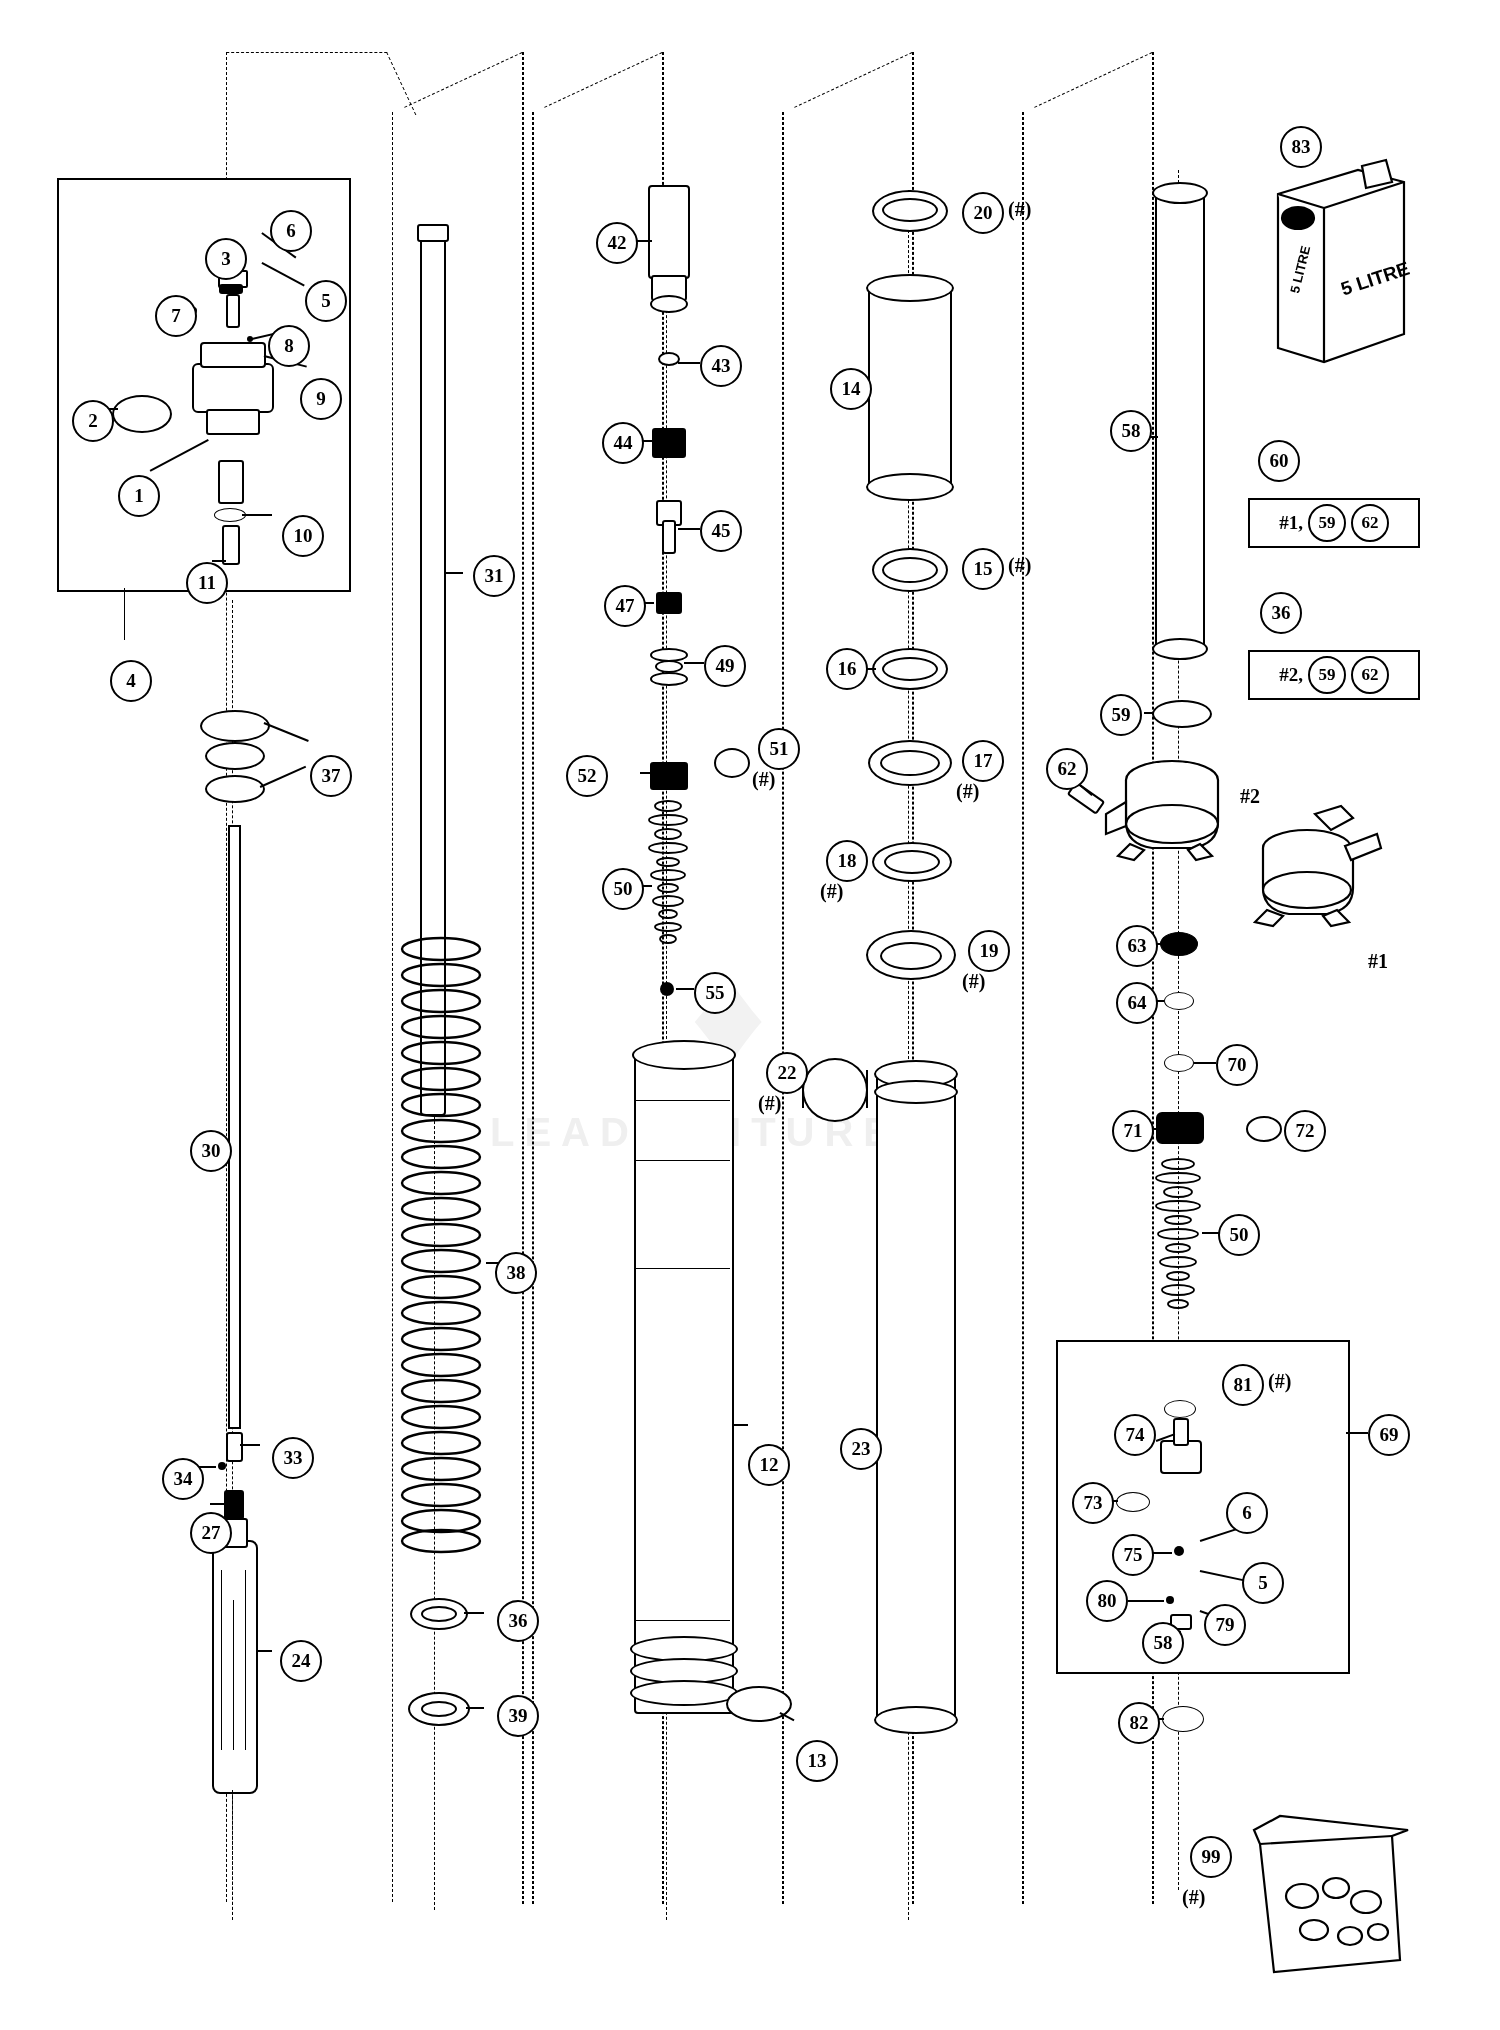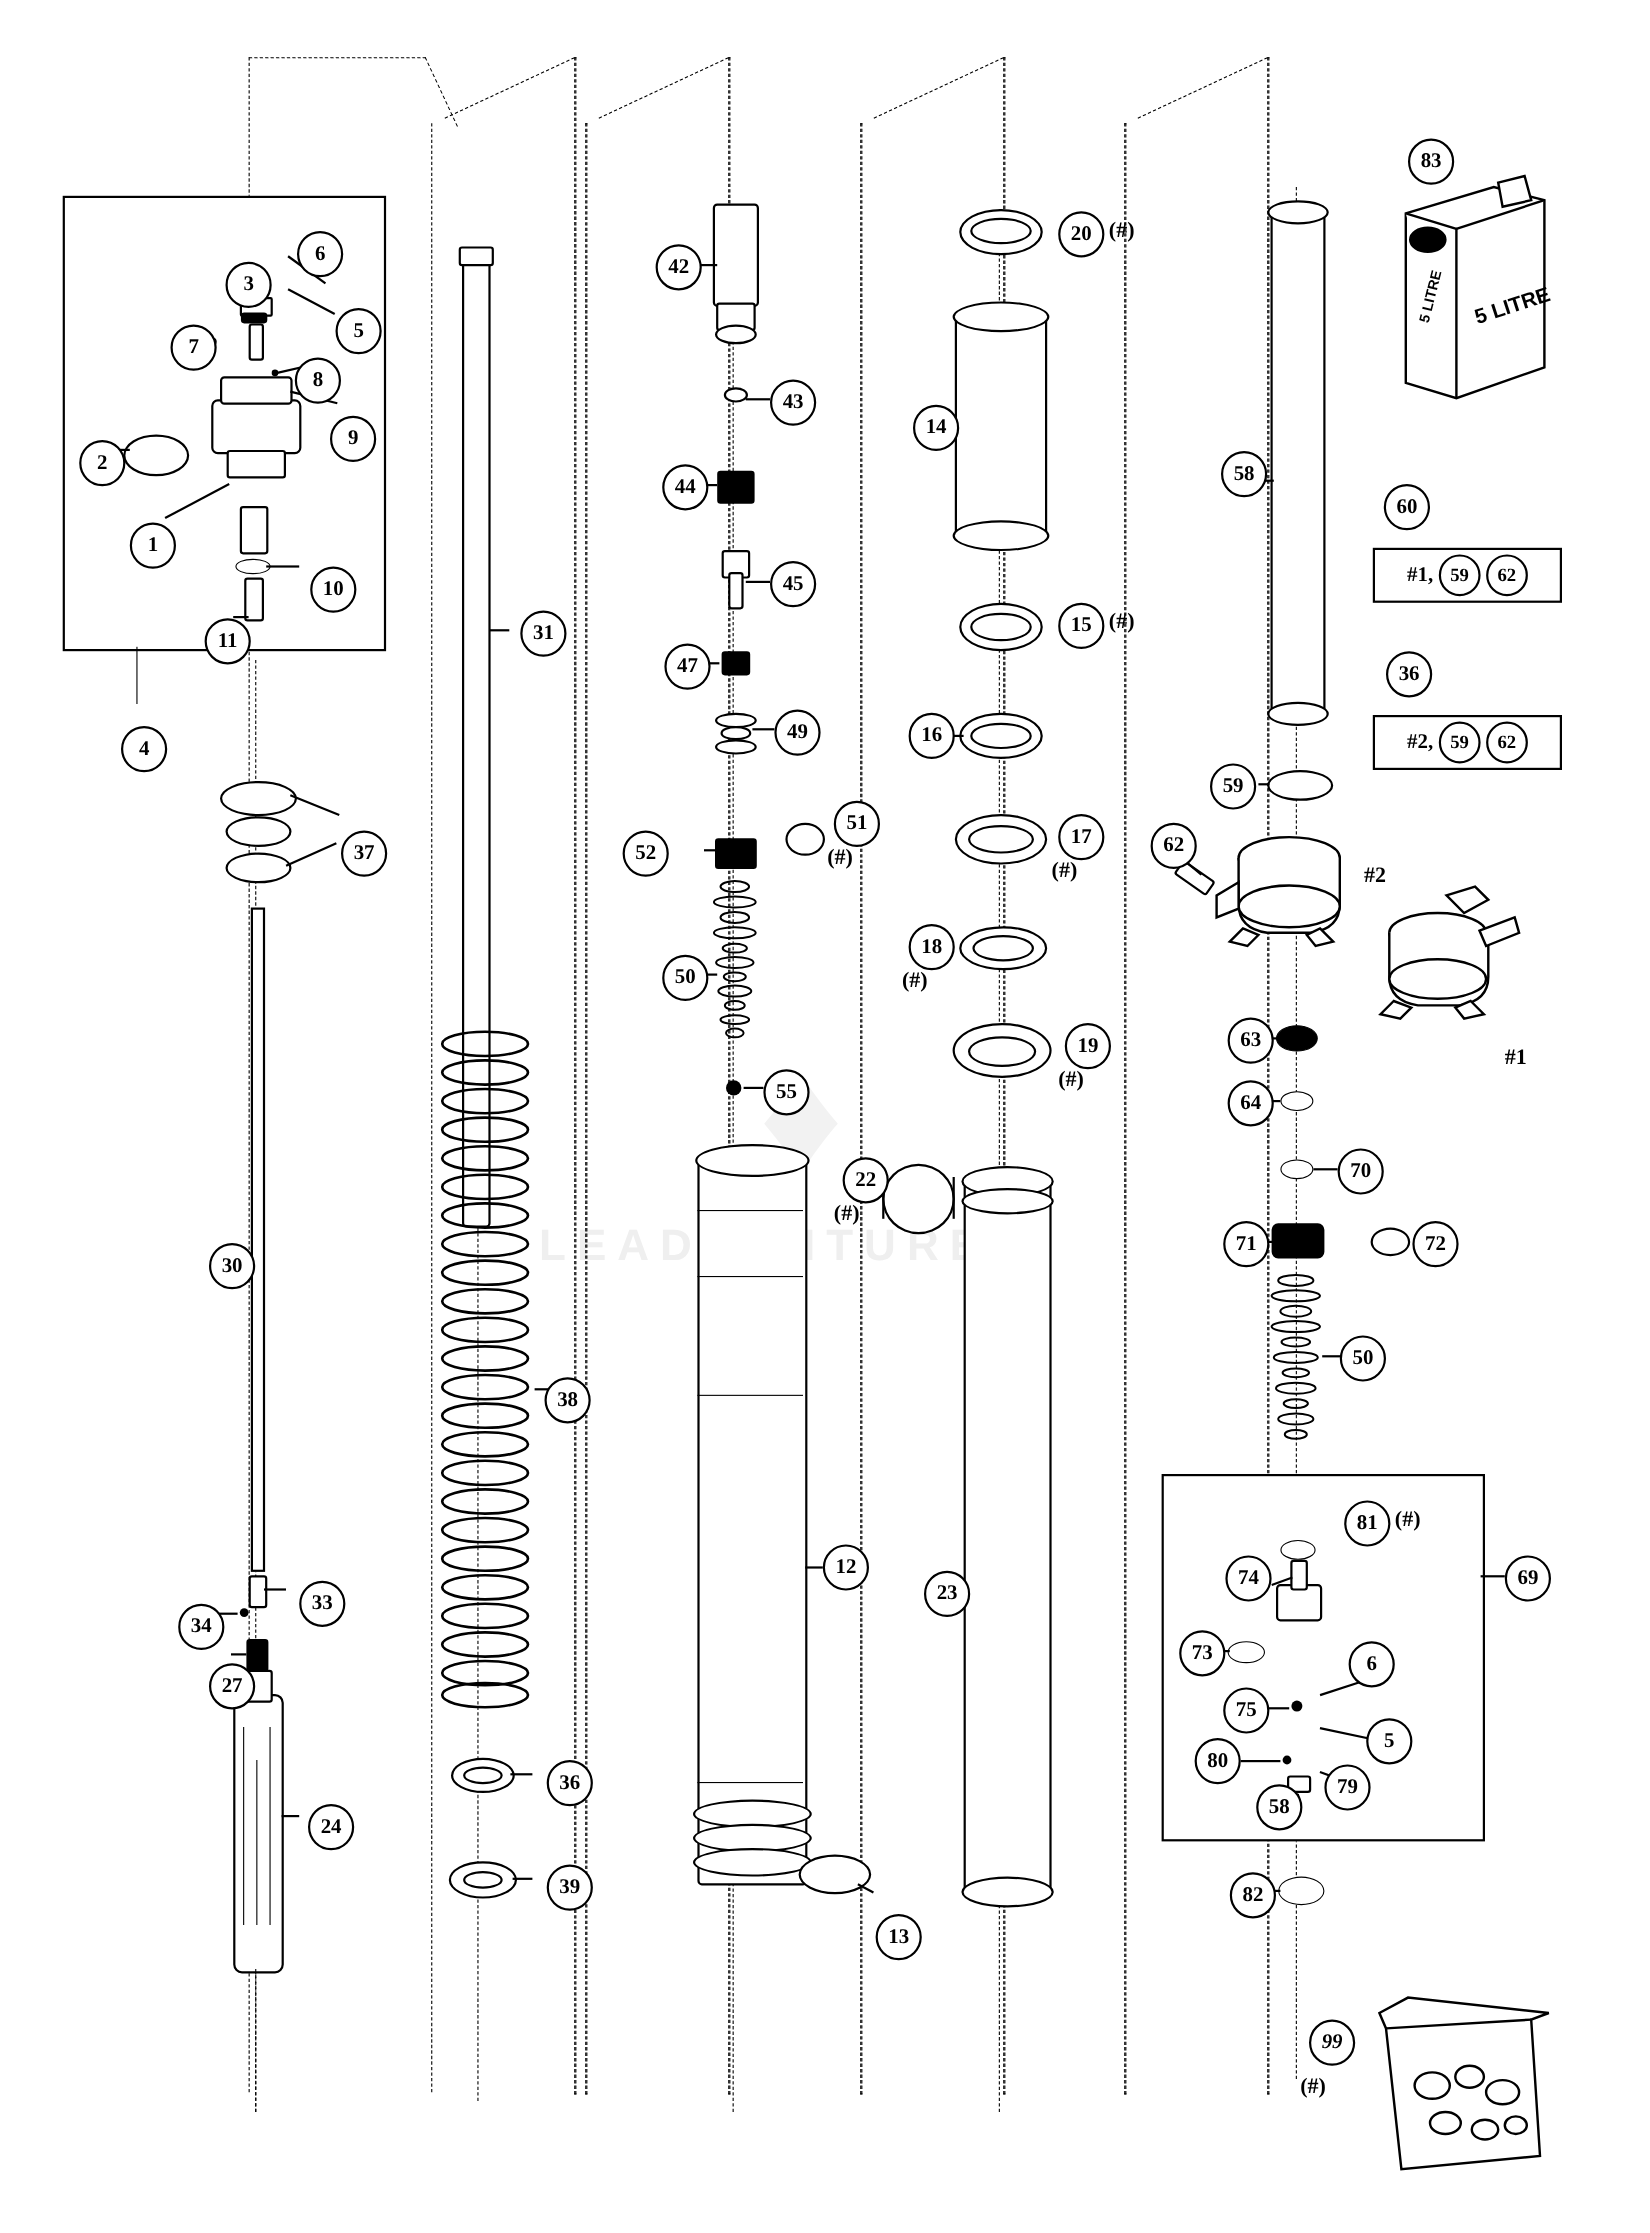--- a/index.html
+++ b/index.html
@@ -419,21 +419,21 @@
 
   <div class="bub s" style="left:596px;top:222px;">42</div>
   <div class="bub s" style="left:700px;top:345px;">43</div>
   <div class="bub s" style="left:602px;top:422px;">44</div>
   <div class="bub s" style="left:700px;top:510px;">45</div>
   <div class="bub s" style="left:604px;top:585px;">47</div>
   <div class="bub s" style="left:704px;top:645px;">49</div>
   <div class="bub s" style="left:566px;top:755px;">52</div>
   <div class="bub s" style="left:602px;top:868px;">50</div>
   <div class="bub s" style="left:694px;top:972px;">55</div>
-  <div class="bub s" style="left:748px;top:1404px;text-align:right;">12</div>
+  <div class="bub s" style="left:748px;top:1444px;text-align:right;">12</div>
   <div class="bub s" style="left:796px;top:1740px;">13</div>
 
   <div class="bub s" style="left:758px;top:728px;">51</div>
   <div class="hash" style="left:752px;top:768px;">(#)</div>
 
   <div class="bub s" style="left:766px;top:1052px;">22</div>
   <div class="hash" style="left:758px;top:1092px;">(#)</div>
 
   <div class="bub s" style="left:962px;top:192px;">20</div>
   <div class="hash" style="left:1008px;top:198px;">(#)</div>
@@ -475,16 +475,16 @@
   <div class="bub s" style="left:1072px;top:1482px;">73</div>
   <div class="bub s" style="left:1112px;top:1534px;text-align:center;">75</div>
   <div class="bub s" style="left:1226px;top:1492px;">6</div>
   <div class="bub s" style="left:1242px;top:1562px;">5</div>
   <div class="bub s" style="left:1086px;top:1580px;">80</div>
   <div class="bub s" style="left:1142px;top:1622px;">58</div>
   <div class="bub s" style="left:1204px;top:1604px;">79</div>
   <div class="bub s" style="left:1118px;top:1702px;">82</div>
 
   <div class="bub s" style="left:1280px;top:126px;">83</div>
-  <div class="bub s" style="left:1190px;top:1836px;font-style:italic;">99</div>
+  <div class="bub s" style="left:1190px;top:1836px;">99</div>
   <div class="hash" style="left:1182px;top:1886px;">(#)</div>
 
 </div>
 
 </body></html>

